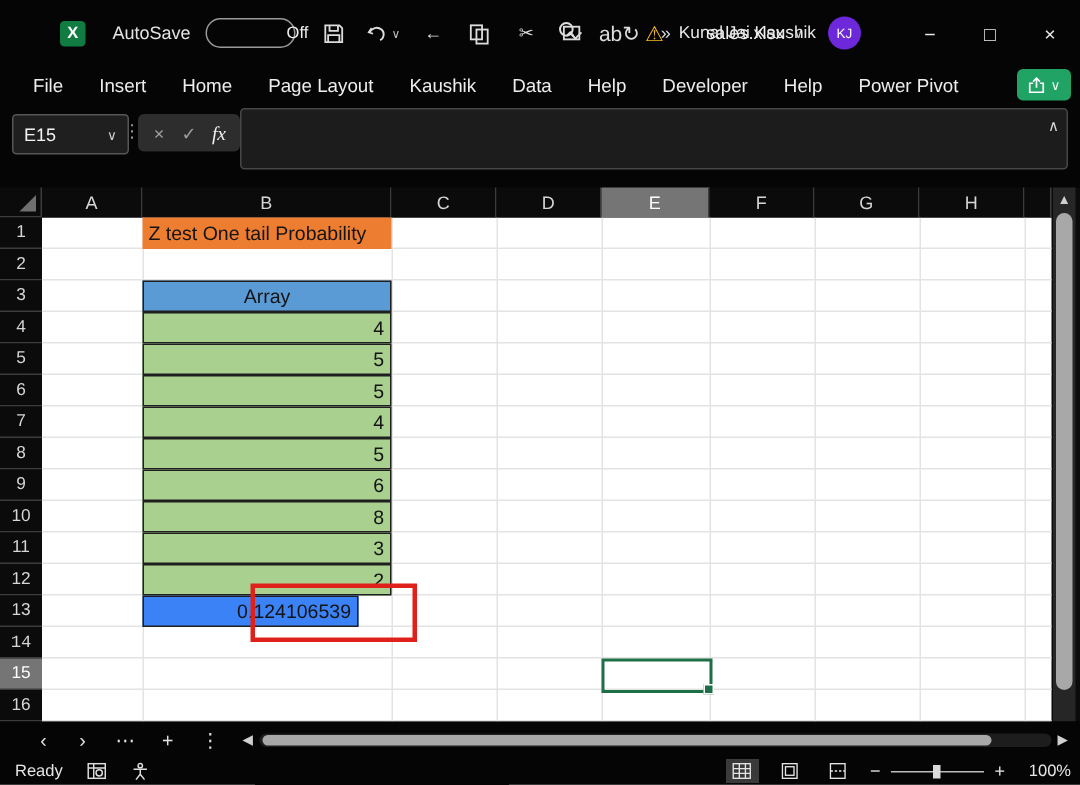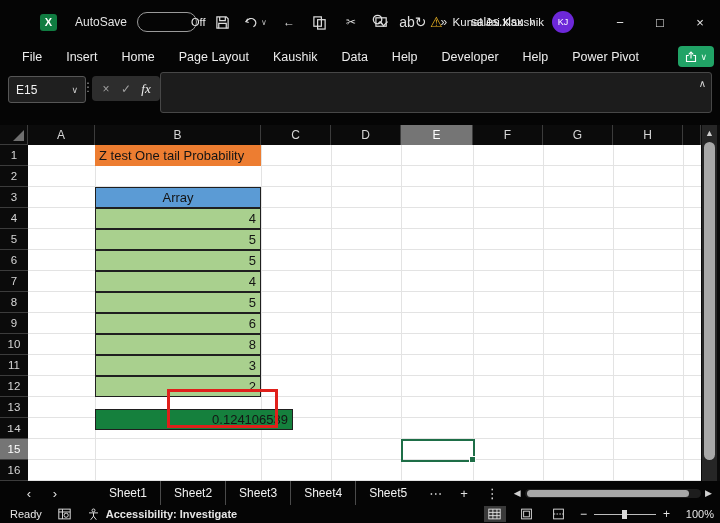--- a/index.html
+++ b/index.html
@@ -288,37 +288,30 @@
       <div class="cell left" style="left: 95px; top: 20px; width: 166px; background: rgb(237, 125, 49);">Z test One tail Probability</div>
       <div class="cell right bordered" style="left: 95px; top: 83px; width: 166px; background: rgb(169, 208, 142);">4</div>
       <div class="cell right bordered" style="left: 95px; top: 104px; width: 166px; background: rgb(169, 208, 142);">5</div>
       <div class="cell right bordered" style="left: 95px; top: 125px; width: 166px; background: rgb(169, 208, 142);">5</div>
       <div class="cell right bordered" style="left: 95px; top: 146px; width: 166px; background: rgb(169, 208, 142);">4</div>
       <div class="cell right bordered" style="left: 95px; top: 167px; width: 166px; background: rgb(169, 208, 142);">5</div>
       <div class="cell right bordered" style="left: 95px; top: 188px; width: 166px; background: rgb(169, 208, 142);">6</div>
       <div class="cell right bordered" style="left: 95px; top: 209px; width: 166px; background: rgb(169, 208, 142);">8</div>
       <div class="cell right bordered" style="left: 95px; top: 230px; width: 166px; background: rgb(169, 208, 142);">3</div>
       <div class="cell right bordered" style="left: 95px; top: 251px; width: 166px; background: rgb(169, 208, 142);">2</div>
-      <div class="cell right bordered" style="left: 95px; top: 284px; width: 198px; background: #15803d;">0.124106539</div>
+      <div class="cell right bordered" style="left: 95px; top: 272px; width: 144px; background: #3b82f6;">0.124106539</div>
       <div class="annotation-box" style="left: 167px; top: 264px; width: 105px; height: 33px; border-color: rgb(224, 32, 27);"></div>
       <div class="selbox" style="left: 401px; top: 314px; width: 70px; height: 19px; border-color: rgb(30, 110, 71);">
         <span class="handle" style="background: rgb(30, 110, 71);"></span>
       </div>
     </div>
 
   <div class="tabbar">
     <span class="nav-chev" style="margin-left:16px">‹</span>
     <span class="nav-chev">›</span>
-    <div class="tabs-holder" id="sheet-tabs">
-        <span class="sheettab">Sheet1</span>
-        <span class="sheettab">Sheet2</span>
-        <span class="sheettab">Sheet3</span>
-        <span class="sheettab">Sheet4</span>
-        <span class="sheettab">Sheet5</span>
-      </div>
     <span class="tab-extra">⋯</span>
     <span class="tab-extra">+</span>
     <span class="tab-extra">⋮</span>
     <div class="hscroll">
       <span class="harrow">◀</span>
       <span class="htrack">
         <span class="hthumb"></span>
       </span>
       <span class="harrow">▶</span>
     </div>
@@ -332,21 +325,20 @@
           <path d="M1 4.5 H15 M5.5 1 V13"></path>
           <circle cx="10" cy="8.5" r="2.6"></circle>
         </svg>
     </span>
     <span class="sb-ic">
       <svg width="13" height="13" viewBox="0 0 16 16">
           <circle cx="8" cy="3" r="1.8"></circle>
           <path d="M2.5 6 H13.5 M8 6 V10 M8 10 L4.5 14.5 M8 10 L11.5 14.5"></path>
         </svg>
     </span>
-    <span class="sb-acc">Accessibility: Investigate</span>
 
     <div class="sb-right">
       <span class="viewbtn active">
         <svg width="13" height="12" viewBox="0 0 16 14">
             <rect x="1" y="1" width="14" height="12"></rect>
             <path d="M1 5 H15 M1 9 H15 M6 1 V13 M11 1 V13"></path>
           </svg>
       </span>
       <span class="viewbtn">
         <svg width="13" height="12" viewBox="0 0 16 14">

